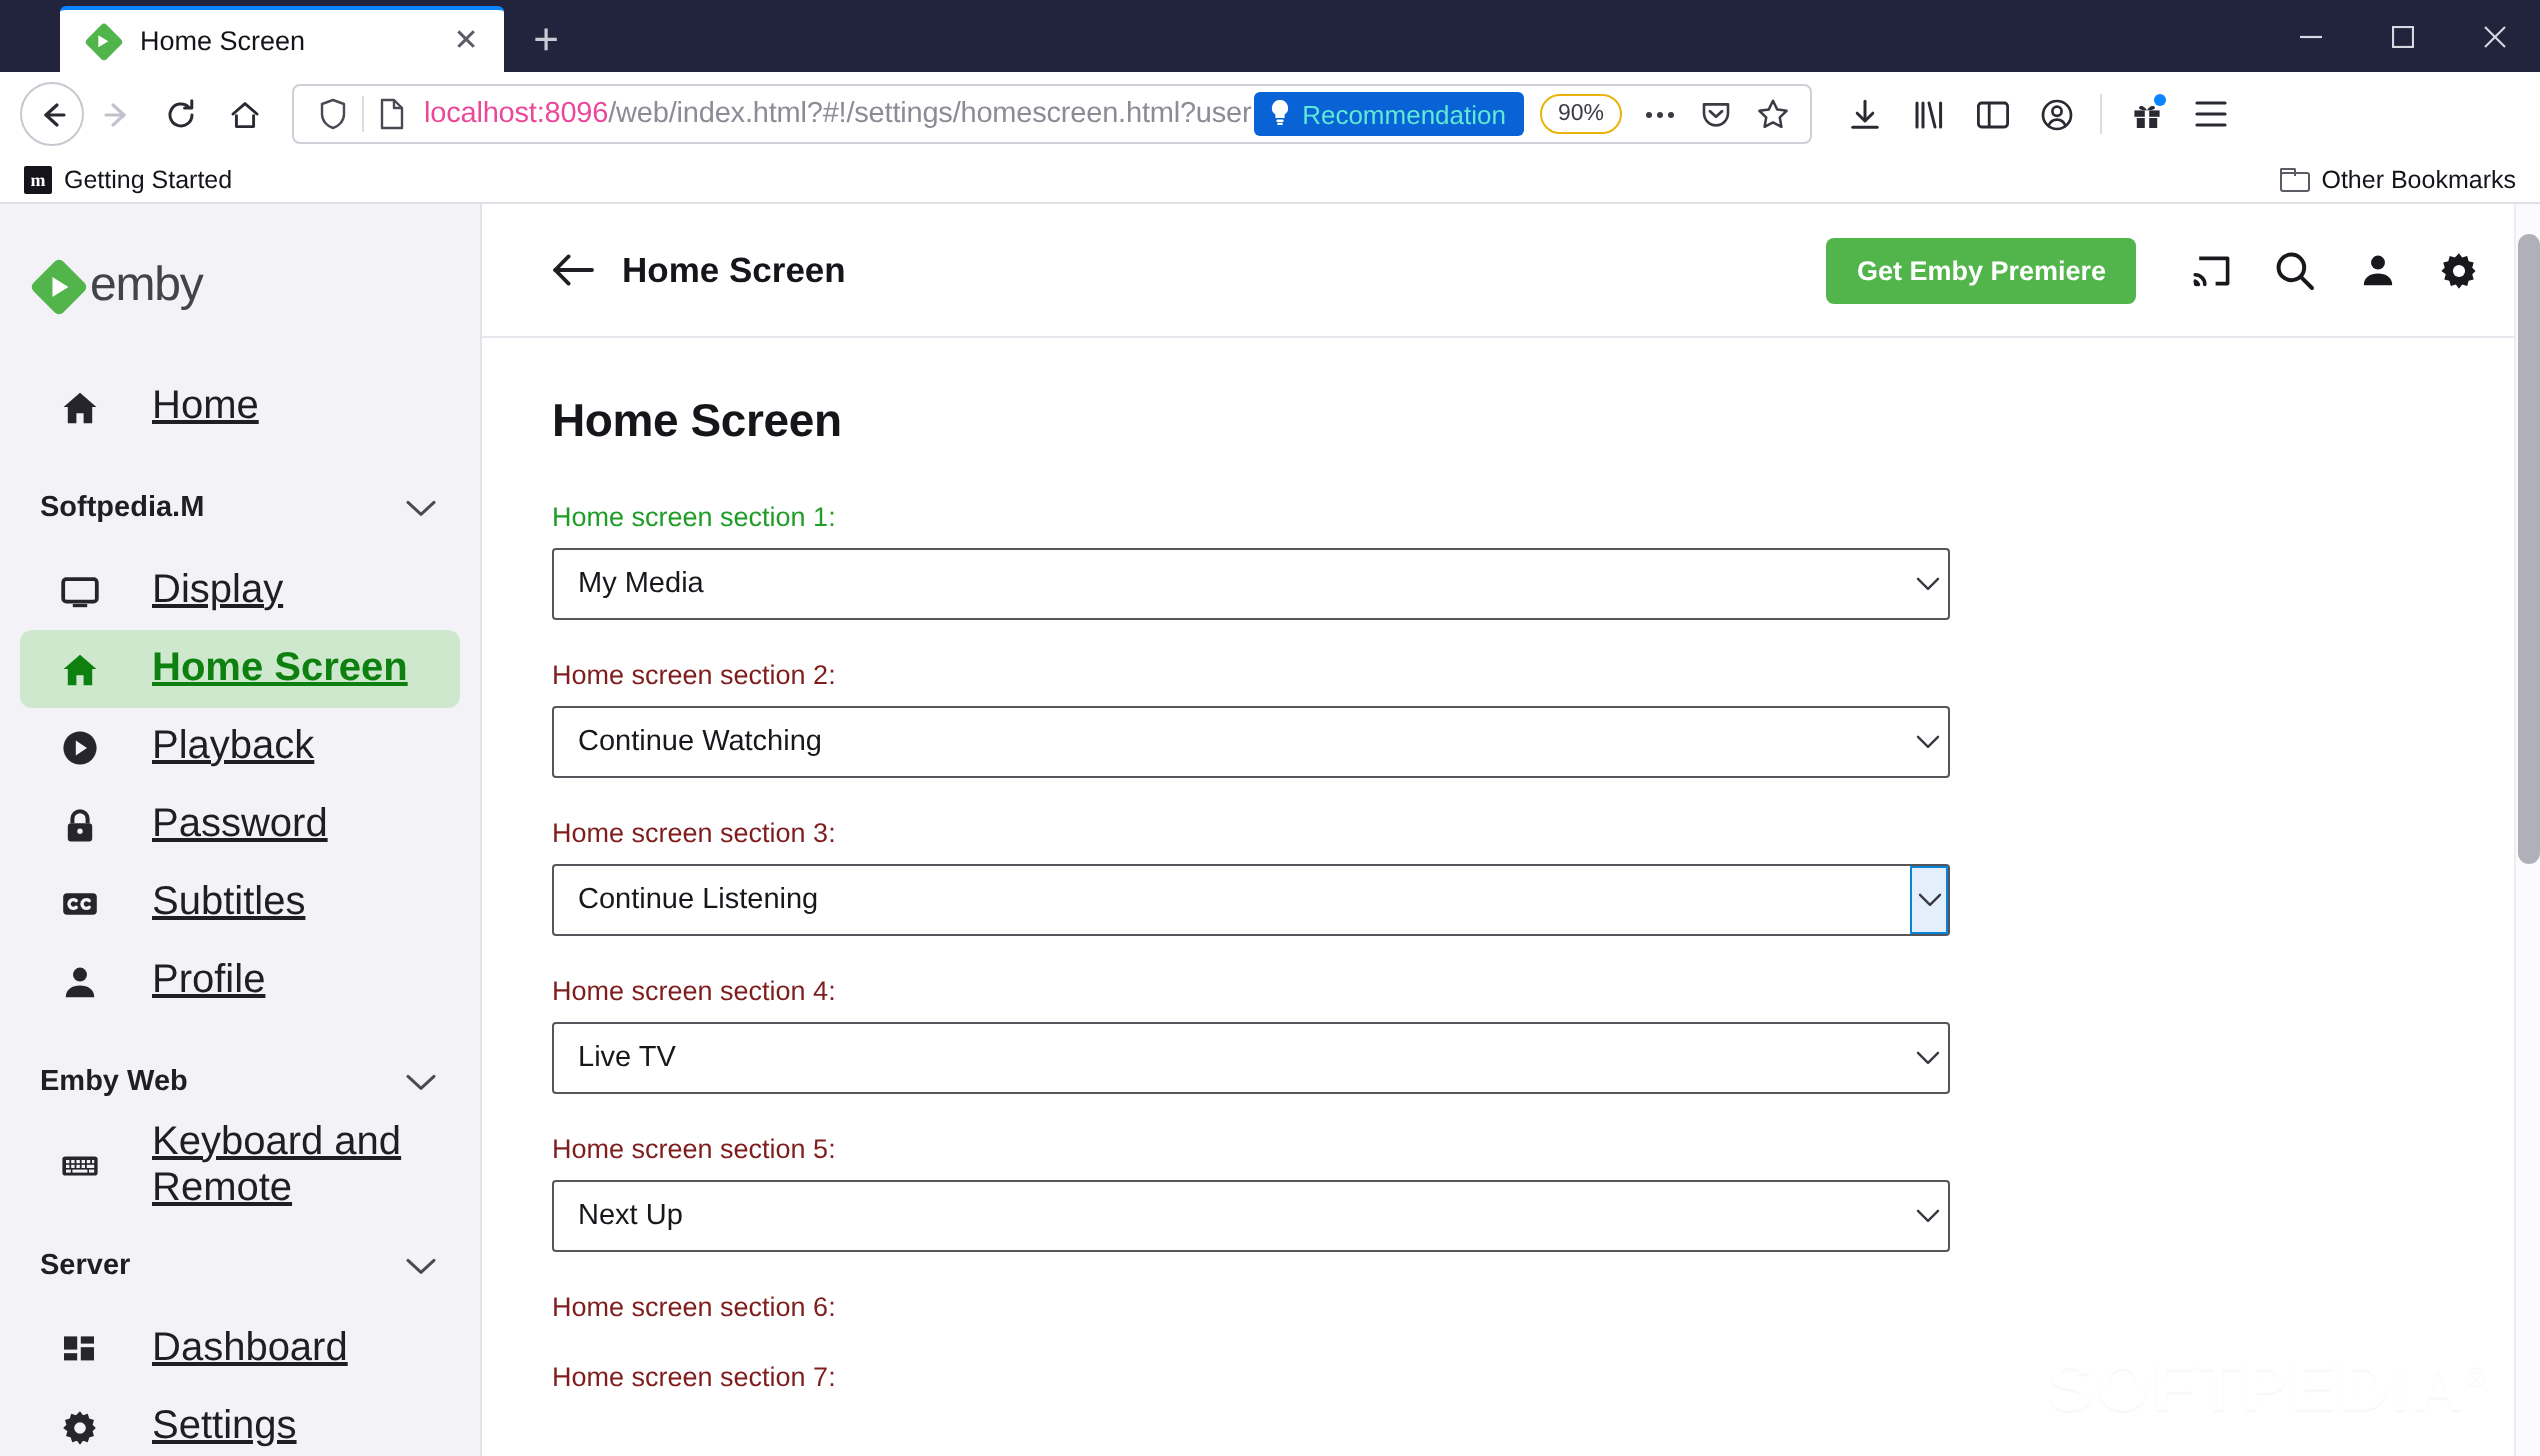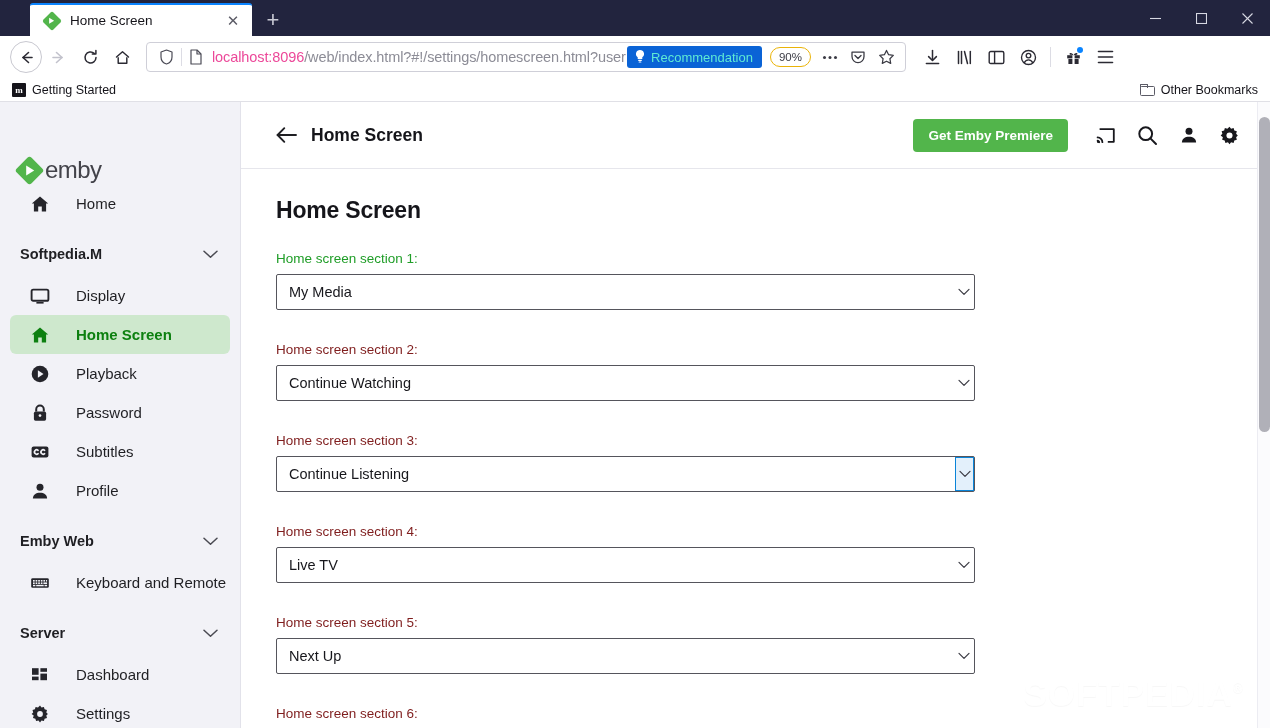--- a/index.html
+++ b/index.html
@@ -107,37 +107,37 @@
   }
 
   
   .viewport { flex:1; display:flex; position:relative; background:#fff; overflow:hidden; }
 
   
   .sidebar {
     width:241px; flex:0 0 241px; background:#f2f2f7; border-right:1px solid #e2e2ea;
     padding-top:0; overflow:hidden; position:relative;
   }
-  .logo-wrap { height:82px; display:flex; align-items:flex-end; padding-left:16px; }
+  .logo-wrap { height:82px; display:flex; align-items:center; padding-left:16px; }
   .logo { display:flex; align-items:center; gap:3px; }
   .logo-mark { width:26px; height:26px; position:relative; }
   .logo-mark .d {
     width:21px; height:21px; background:#52b54b; transform:rotate(45deg);
     border-radius:3px; position:absolute; top:2.5px; left:2.5px;
   }
   .logo-mark .d::after {
     content:""; position:absolute; top:5px; left:6.6px;
     border-left:8px solid #fff; border-top:5px solid transparent;
     border-bottom:5px solid transparent; transform:rotate(-45deg);
   }
   .logo-text { font-size:24px; color:#43434a; letter-spacing:-0.6px; font-weight:400; }
 
   .nav-item {
     height:39px; display:flex; align-items:center; padding-left:20px;
-    color:#1f1f23; font-size:15px; border-radius:6px; margin:0 10px;
+    color:#1f1f23; font-size:20px; border-radius:6px; margin:0 10px;text-decoration:underline;
   }
   .nav-item .ni-ico {
     width:26px; flex:0 0 26px; display:flex; align-items:center; color:#25252b;
     margin-right:20px;
   }
   .nav-item.active { background:#cee8cd; color:#0d8010; font-weight:700; }
   .nav-item.active .ni-ico { color:#0d8010; }
 
   .nav-group {
     display:flex; align-items:center; justify-content:space-between;
@@ -158,21 +158,21 @@
   .premiere-btn {
     background:#52b54b; color:#fff; font-size:13.5px; font-weight:700;
     height:33px; border-radius:4px; display:flex; align-items:center;
     padding:0 15px; margin-right:18px; white-space:nowrap;
   }
   .hicon { width:41px; height:41px; display:flex; align-items:center; justify-content:center; color:#18181d; }
 
   .content { padding:28px 0 0 35px; position:relative; height:calc(100% - 67px); overflow:hidden; }
   .page-title { font-size:23px; font-weight:700; color:#15151a; margin-bottom:27px; letter-spacing:-0.2px; }
 
-  .field { margin-bottom:32px; width:699px; }
+  .field { margin-bottom:20px; width:699px; }
   .field-label { font-size:13.5px; color:#7f1d1d; margin-bottom:8px; }
   .field.highlight .field-label { color:#1f9d27; }
   .select-wrap {
     height:36px; border:1px solid #55555c; border-radius:2px; background:#fff;
     display:flex; align-items:center; position:relative;
   }
   .select-val { font-size:14.5px; color:#17171c; padding-left:12px; flex:1; }
   .select-arrow {
     width:19px; height:34px; display:flex; align-items:center; justify-content:center;
     color:#3a3a42; margin-right:1px;

